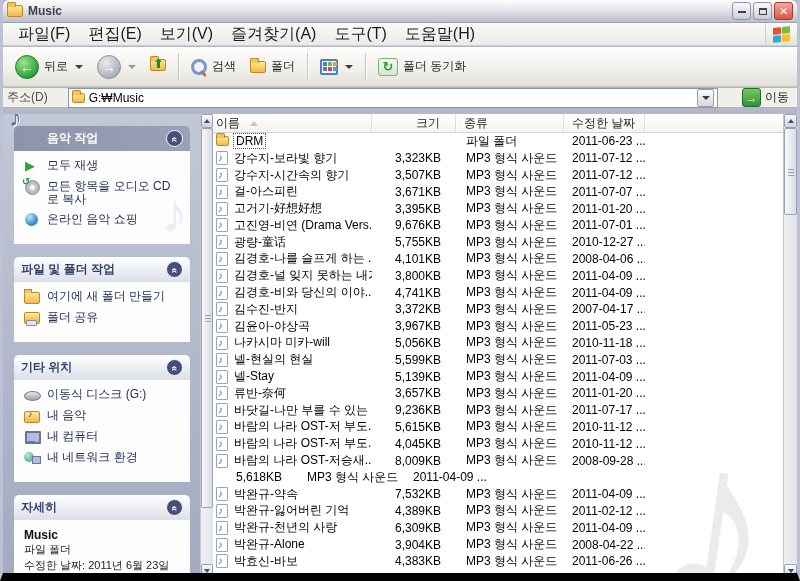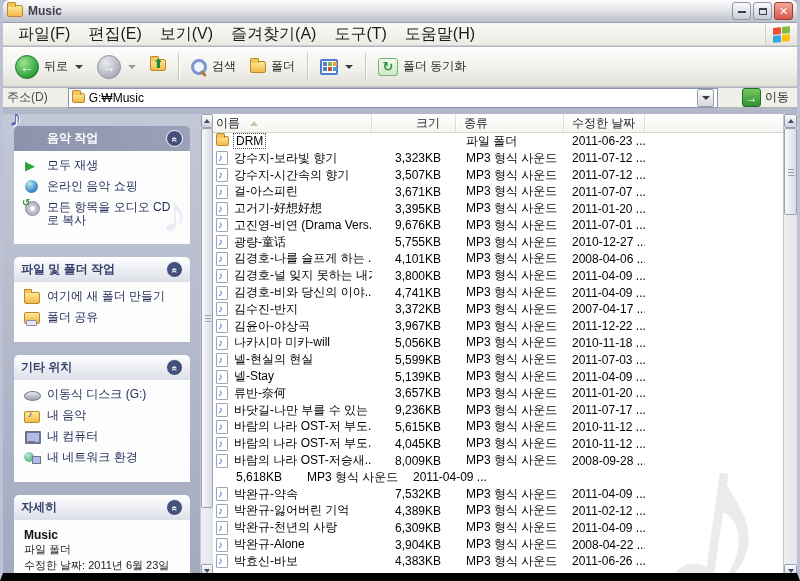--- a/index.html
+++ b/index.html
@@ -228,26 +228,26 @@
               <b>«</b>
             </span>
         </div>
         <div class="panel-body" id="music-tasks-body">
           <span class="panel-watermark">♪</span>
         <div class="task-item">
               <span class="si play-icon"></span>
               <span class="task-label">모두 재생</span>
             </div>
             <div class="task-item">
+              <span class="si cd-icon"></span>
+              <span class="task-label">모든 항목을 오디오 CD로 복사</span>
+            </div>
+            <div class="task-item">
               <span class="si globe-icon"></span>
               <span class="task-label">온라인 음악 쇼핑</span>
-            </div>
-            <div class="task-item">
-              <span class="si cd-icon"></span>
-              <span class="task-label">모든 항목을 오디오 CD로 복사</span>
             </div>
           </div>
       </div>
 
       <div class="panel">
         <div class="panel-header normal">
           <span class="panel-title">파일 및 폴더 작업</span>
           <span class="chev-circle">
               <b>«</b>
             </span>
@@ -438,21 +438,21 @@
             <span class="cell c-type">MP3 형식 사운드</span>
             <span class="cell c-date">2007-04-17 ...</span>
           </div>
           <div class="row">
             <span class="cell c-name">
               <span class="file-ic"></span>
               <span class="name-text">김윤아-야상곡</span>
             </span>
             <span class="cell c-size">3,967KB</span>
             <span class="cell c-type">MP3 형식 사운드</span>
-            <span class="cell c-date">2011-12-22 ...</span>
+            <span class="cell c-date">2011-05-23 ...</span>
           </div>
           <div class="row">
             <span class="cell c-name">
               <span class="file-ic"></span>
               <span class="name-text">나카시마 미카-will</span>
             </span>
             <span class="cell c-size">5,056KB</span>
             <span class="cell c-type">MP3 형식 사운드</span>
             <span class="cell c-date">2010-11-18 ...</span>
           </div>

